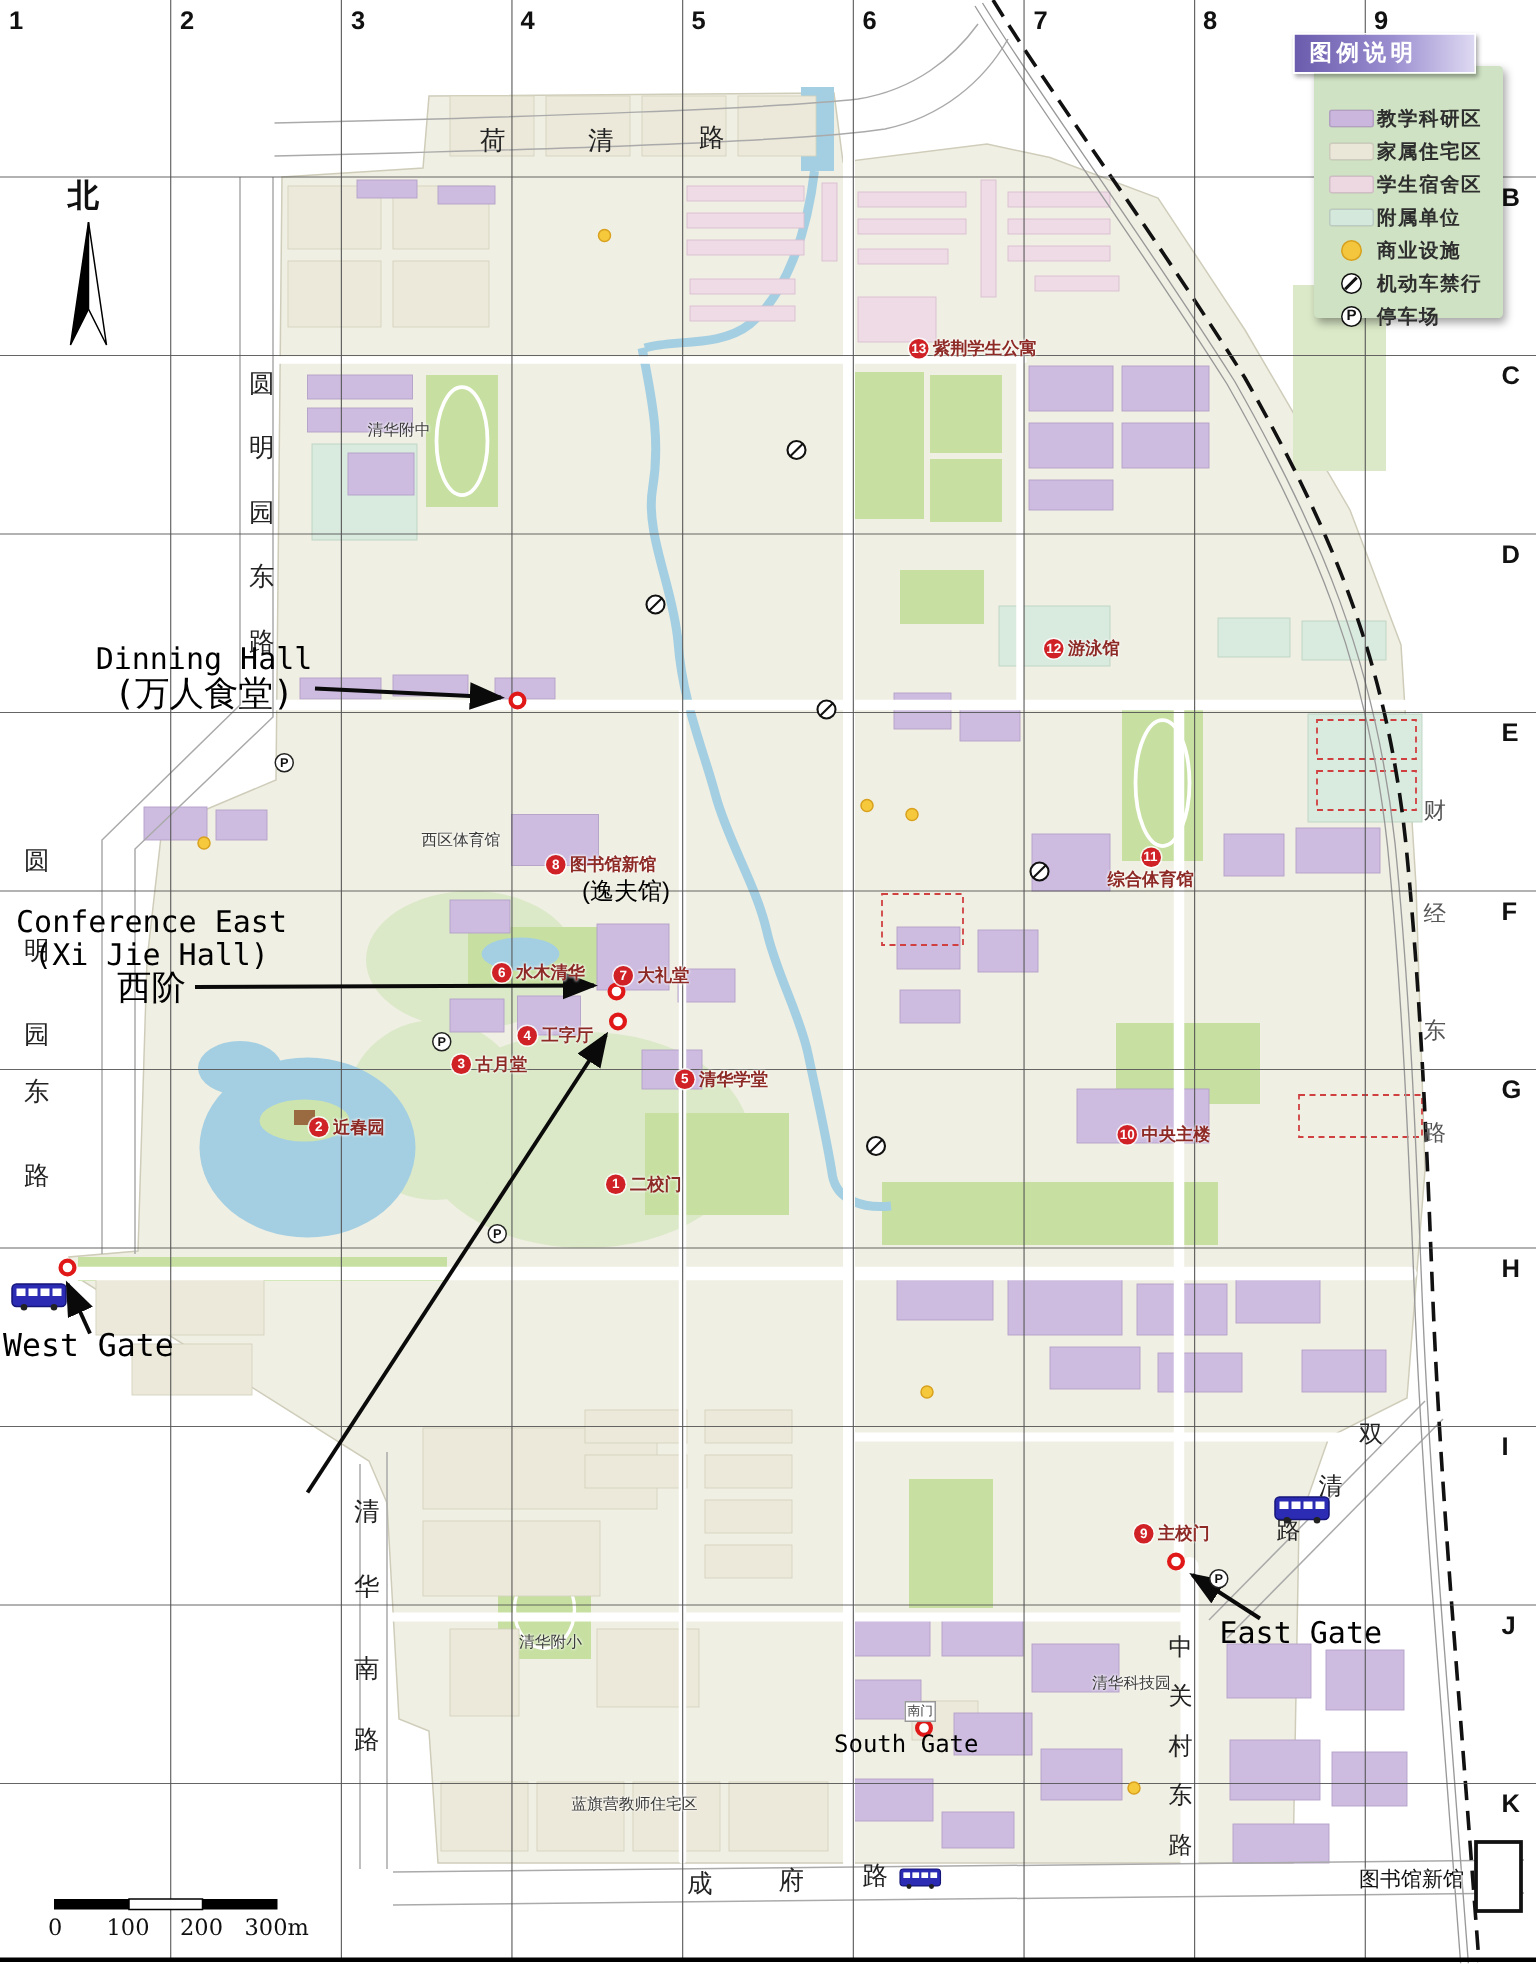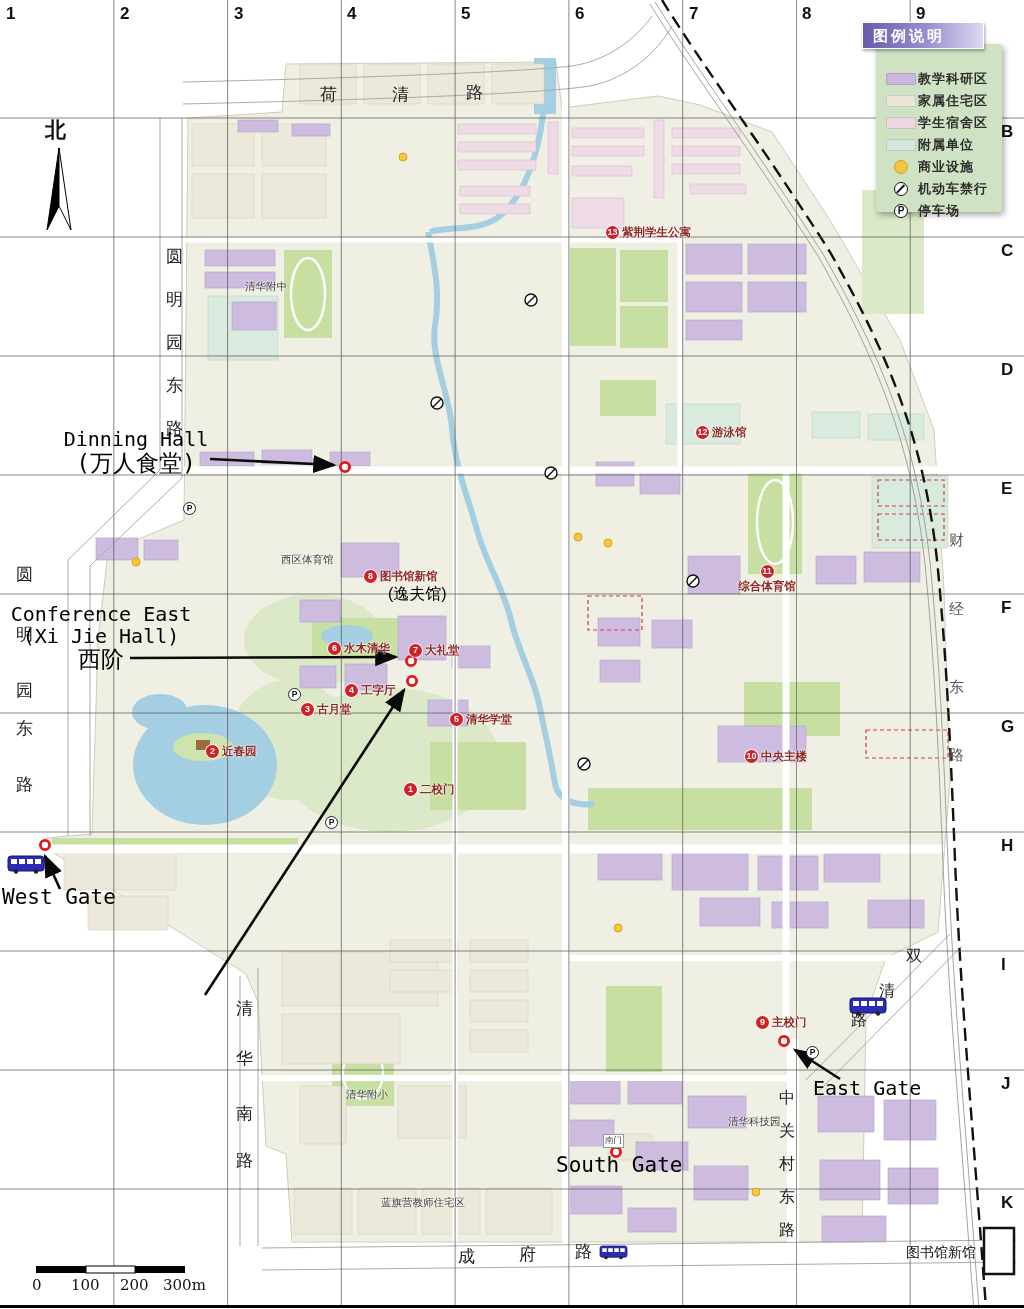--- a/index.html
+++ b/index.html
@@ -511,21 +511,21 @@
     <div class="en">(Xi Jie Hall)</div>
     <div class="cjk">西阶</div>
   </div>
   <div class="abs anno" style="left:2px;top:886px;">
     <div class="en" style="font-size:21px;">West Gate</div>
   </div>
   <div class="abs anno" style="left:796px;top:1078px;padding-left:17px;">
     <div class="en">East Gate</div>
   </div>
   <div class="abs anno" style="left:556px;top:1154px;">
-    <div class="en" style="font-size:21px;">South Gate</div>
+    <div class="en" style="font-size:16px;">South Gate</div>
   </div>
 
   <div>
     <span class="abs scalelabel" style="left:32px;top:1276px;">0</span>
     <span class="abs scalelabel" style="left:71px;top:1276px;">100</span>
     <span class="abs scalelabel" style="left:120px;top:1276px;">200</span>
     <span class="abs scalelabel" style="left:163px;top:1276px;">300m</span>
   </div>
 
   <div class="abs" style="left:862px;top:18px;width:144px;height:200px;">

